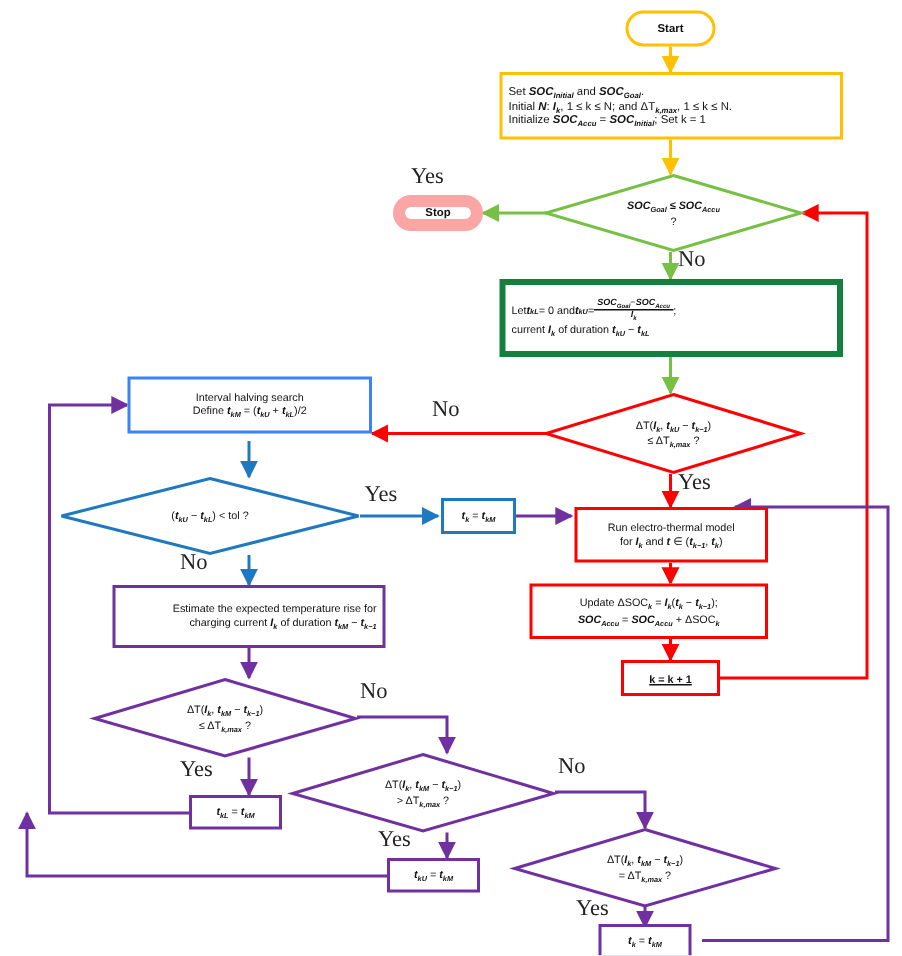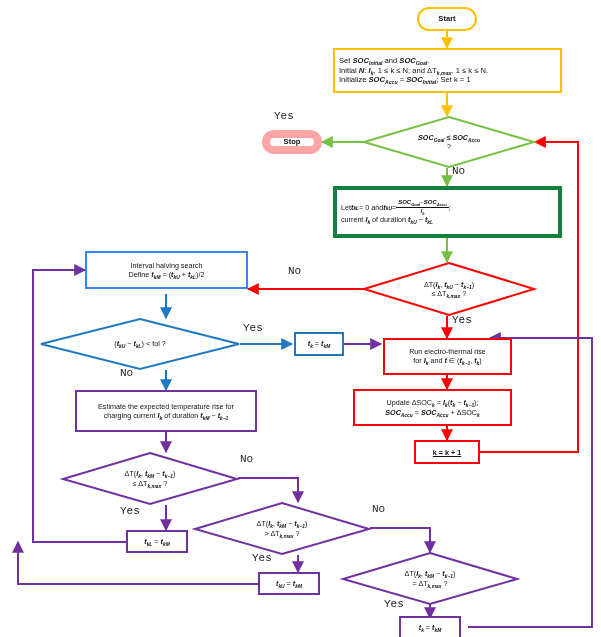--- a/index.html
+++ b/index.html
@@ -3,21 +3,21 @@
 <meta charset="utf-8">
 <style>
   html,body{margin:0;padding:0;background:#ffffff;}
   body{font-family:"Liberation Sans",sans-serif;}
   #canvas{position:relative;width:601px;height:637px;background:#fff;overflow:hidden;}
   svg#wires{position:absolute;left:0;top:0;width:601px;height:637px;}
 
   .node{position:absolute;box-sizing:border-box;display:flex;align-items:center;
         justify-content:center;text-align:center;background:#fff;}
   .term{border-radius:999px;}
-  .lbl{position:absolute;font-size:11px;color:#222;font-family:Liberation Mono, monospace;}
+  .lbl{position:absolute;font-size:15px;color:#222;font-family:Liberation Serif, serif;}
 
   .txt{line-height:1.25;font-size:7.2px;color:#111;padding:2px 4px;}
   .txt.big{font-size:7.6px;}
   .term .txt{font-weight:bold;font-size:7.6px;}
   .it{font-style:italic;font-weight:bold;}
   .itn{}
   sub{font-size:68%;vertical-align:baseline;position:relative;top:2px;}
 
   
   .dia{position:absolute;}
@@ -181,38 +181,38 @@
   </div>
 
   <div class="node" style="left:294px;top:332px;width:50px;height:24px;border:2px solid #1F79C0;">
     <div class="txt">
       <span class="it">t</span><sub class="it">k</sub><span> = </span><span class="it">t</span><sub class="it">kM</sub>
     </div>
   </div>
 
   <div class="node" style="left:383px;top:338px;width:129px;height:37px;border:2px solid #FF0000;">
     <div class="txt" style="width:100%;">
-      <div>Run electro-thermal rise</div>
+      <div>Run electro-thermal model</div>
       <div><span>for </span><span class="it">I</span><sub class="it">k</sub><span> and </span><span class="it">t</span><span> ∈ (</span><span class="it">t</span><sub class="it">k−1</sub><span>, </span><span class="it">t</span><sub class="it">k</sub><span>)</span></div>
     </div>
   </div>
 
   <div class="node" style="left:353px;top:389px;width:159px;height:37px;border:2px solid #FF0000;">
     <div class="txt" style="width:100%;">
       <div><span>Update ΔSOC</span><sub class="it">k</sub><span> = </span><span class="it">I</span><sub class="it">k</sub><span>(</span><span class="it">t</span><sub class="it">k</sub><span> − </span><span class="it">t</span><sub class="it">k−1</sub><span>);</span></div>
       <div><span class="it">SOC</span><sub class="it">Accu</sub><span> = </span><span class="it">SOC</span><sub class="it">Accu</sub><span> + ΔSOC</span><sub class="it">k</sub></div>
     </div>
   </div>
 
   <div class="node" style="left:414px;top:440px;width:66px;height:24px;border:2px solid #FF0000;">
     <div class="txt" style="font-weight:bold;text-decoration:underline;">k = k + 1</div>
   </div>
 
   <div class="node" style="left:75px;top:390px;width:182px;height:42px;border:2px solid #7030A0;">
-    <div class="txt" style="text-align:center;width:100%;">
+    <div class="txt" style="text-align:right;width:100%;">
       <div>Estimate the expected temperature rise for</div>
       <div><span>charging current </span><span class="it">I</span><sub class="it">k</sub><span> of duration </span><span class="it">t</span><sub class="it">kM</sub><span> − </span><span class="it">t</span><sub class="it">k−1</sub></div>
     </div>
   </div>
 
   <div class="dia" style="left:62px;top:452px;width:176px;height:53px;">
     <svg viewBox="0 0 176 53" width="176" height="53">
       <polygon points="88,1 175,27 88,52 1,27" fill="#fff" stroke="#7030A0" stroke-width="2"></polygon>
     </svg>
     <div class="dtxt">

